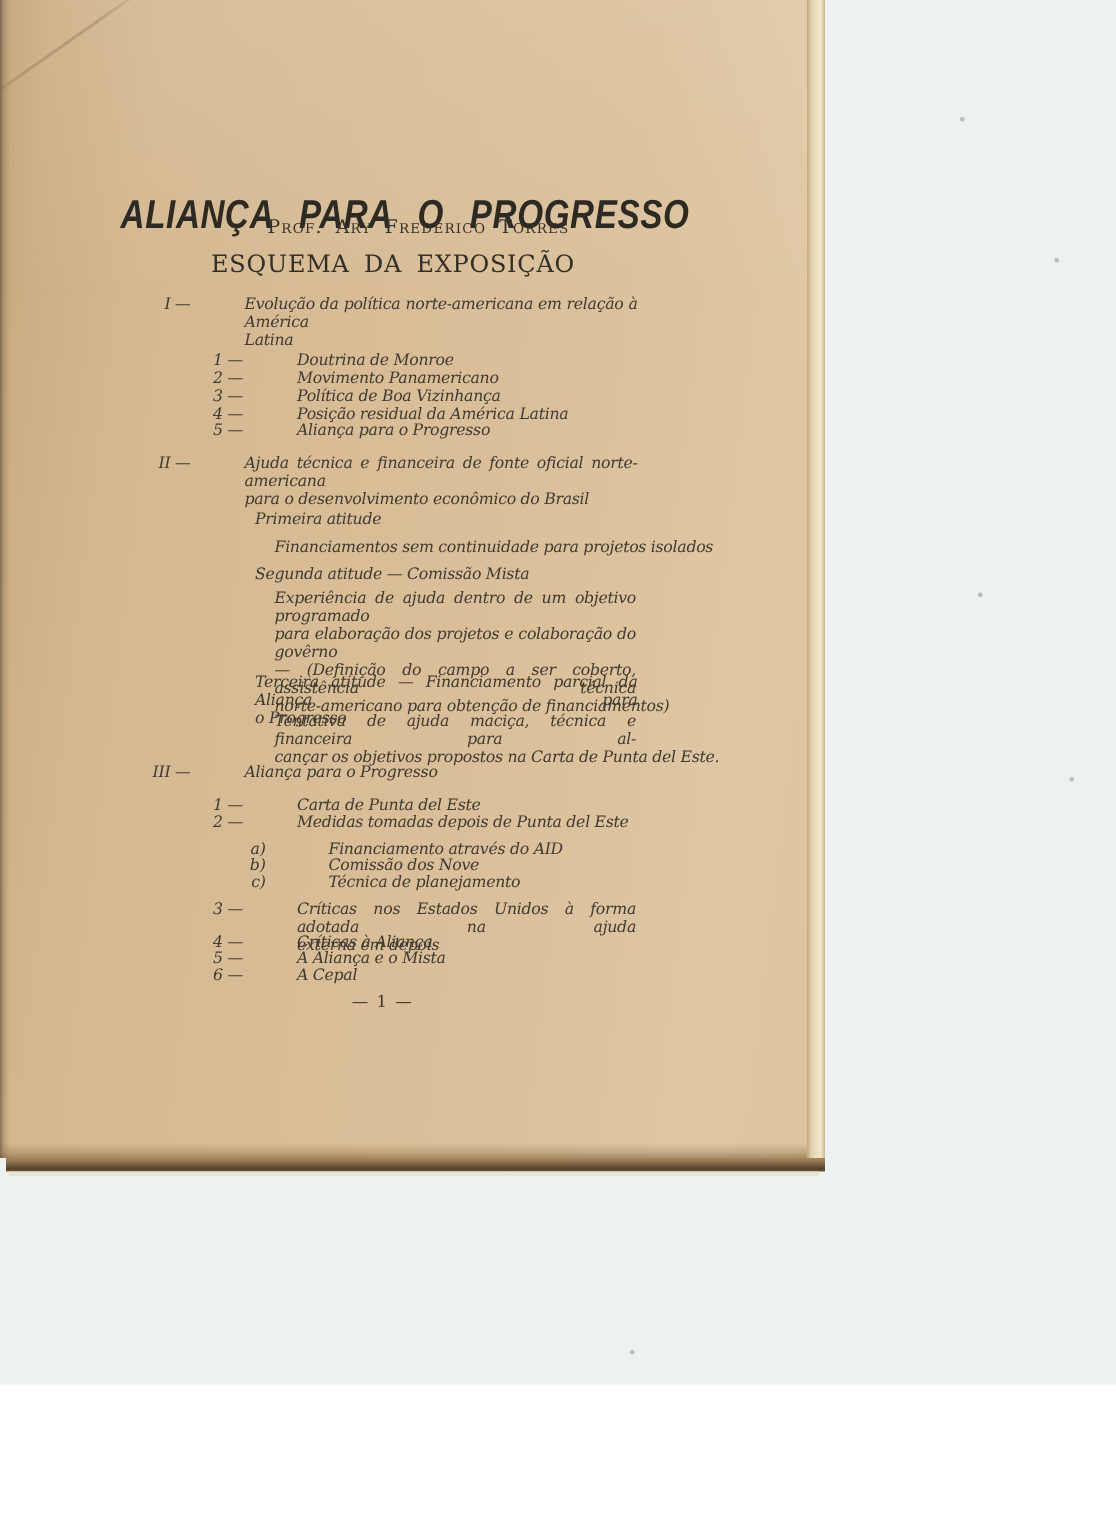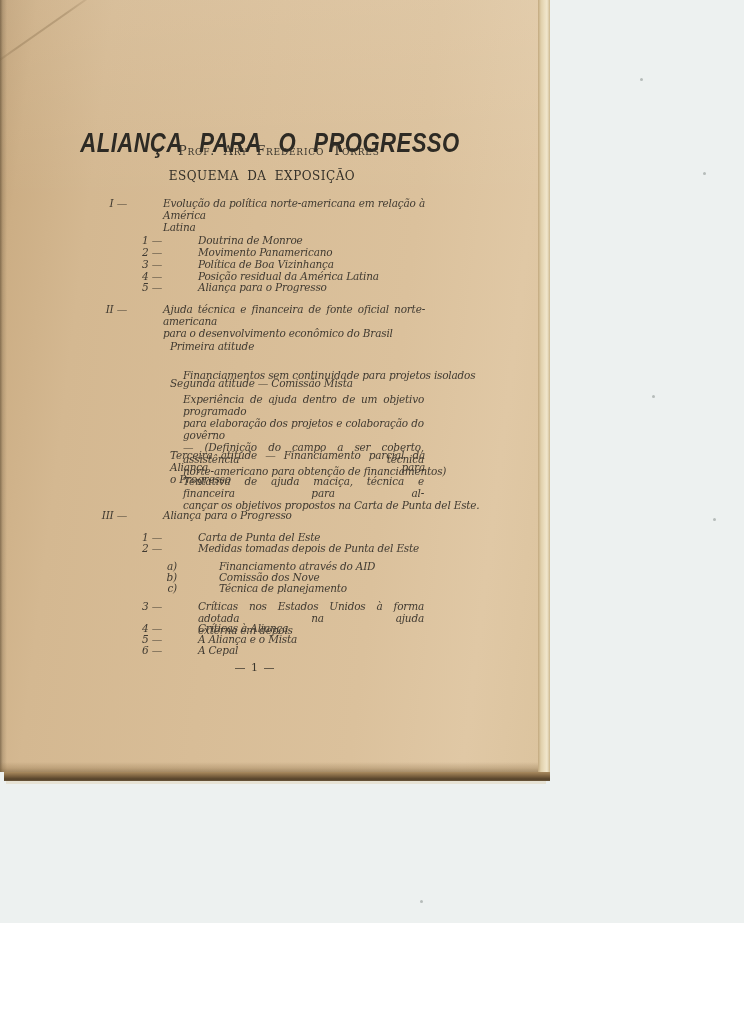--- a/index.html
+++ b/index.html
@@ -45,21 +45,21 @@
     font-size:27px;line-height:26px;letter-spacing:.5px;word-spacing:13px;
     color:#2d2a24;transform:scaleX(.82);
   }
   .byline{
     position:absolute;left:17px;top:145px;width:524px;text-align:center;
     font-variant:small-caps;font-style:normal;
     font-size:12.5px;letter-spacing:.8px;word-spacing:4px;color:#37332b;
   }
   .heading{
     position:absolute;left:0;top:170px;width:524px;text-align:center;
-    font-style:normal;font-size:12px;letter-spacing:.5px;word-spacing:4px;color:#332f28;
+    font-style:normal;font-size:16px;letter-spacing:.5px;word-spacing:4px;color:#332f28;
   }
   .line{line-height:12px;white-space:nowrap;margin-left:30px;}
   .j{white-space:normal;text-align:justify;text-align-last:justify;}
   .sec{position:absolute;left:88px;display:flex;}
   .sec .num{width:39px;text-align:right;flex:none;}
   .sec .body{margin-left:6px;flex:none;}
   .w292{width:292px;}
   .item{position:absolute;left:118px;display:flex;}
   .item .num{width:44px;text-align:right;flex:none;}
   .item .body{margin-left:6px;flex:none;}
@@ -128,21 +128,21 @@
       <div class="num">II —</div>
       <div class="body w292">
         <div class="line j">Ajuda técnica e financeira de fonte oficial norte-americana</div>
         <div class="line">para o desenvolvimento econômico do Brasil</div>
       </div>
     </div>
 
     <div class="atthead" style="top:340px">
       <div class="line">Primeira atitude</div>
     </div>
-    <div class="attbody" style="top:369px">
+    <div class="attbody" style="top:359px">
       <div class="line">Financiamentos sem continuidade para projetos isolados</div>
     </div>
 
     <div class="atthead" style="top:377px">
       <div class="line">Segunda atitude — Comissão Mista</div>
     </div>
     <div class="attbody" style="top:393px">
       <div class="line j">Experiência de ajuda dentro de um objetivo programado</div>
       <div class="line j">para elaboração dos projetos e colaboração do govêrno</div>
       <div class="line j">— (Definição do campo a ser coberto, assistência técnica</div>

